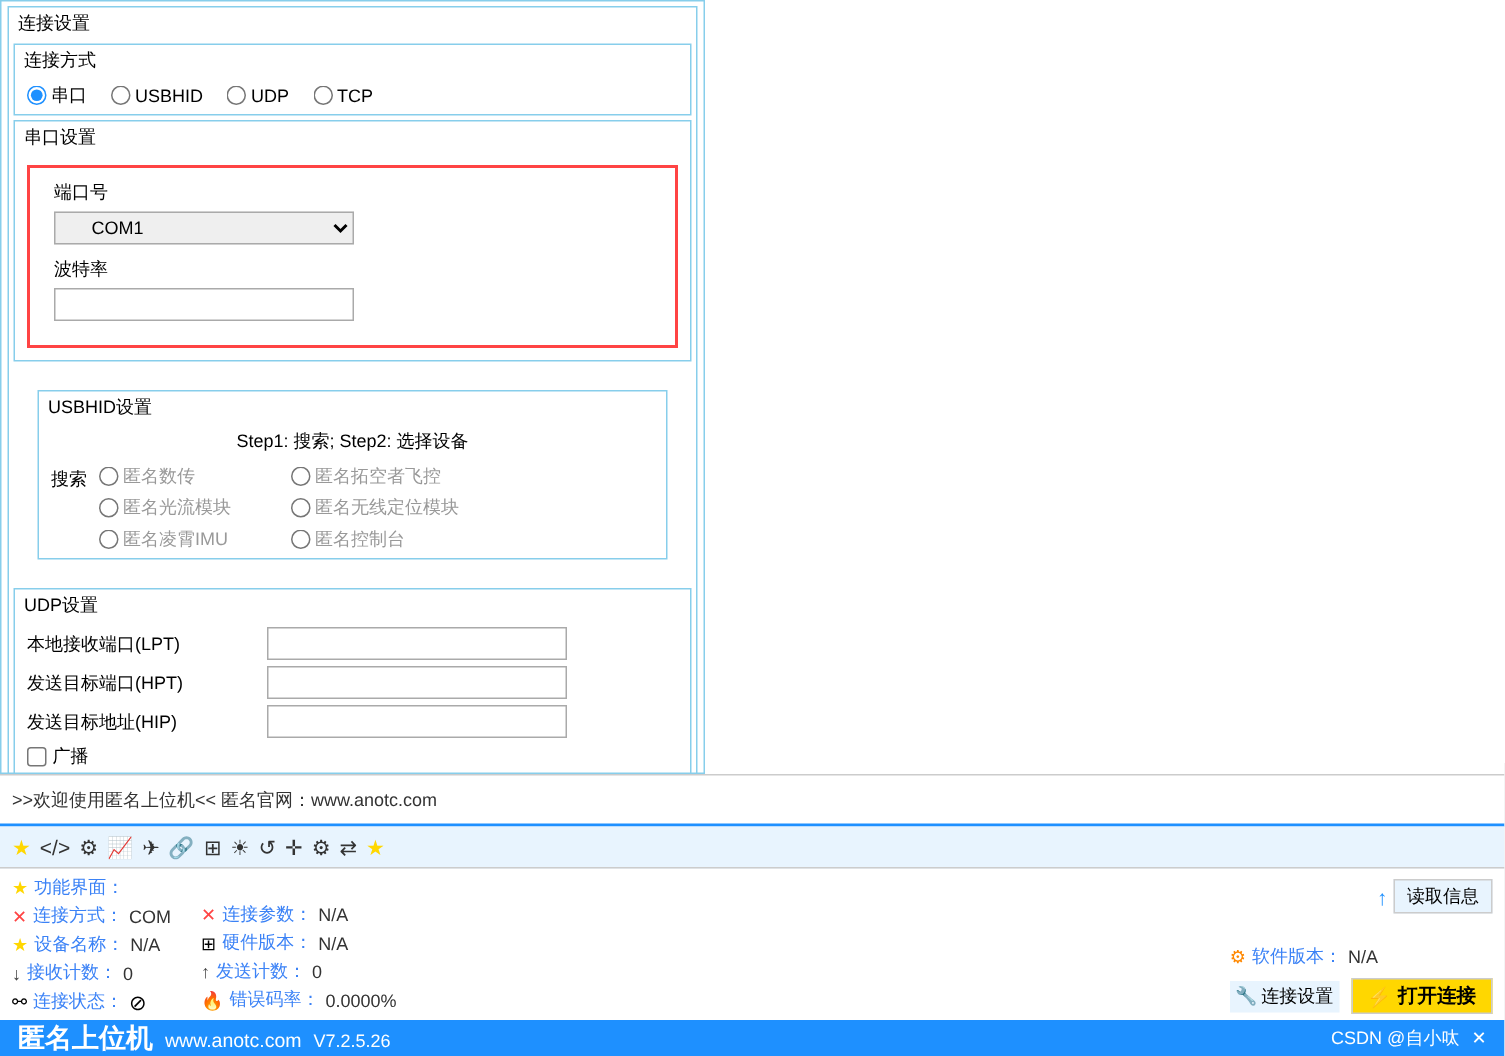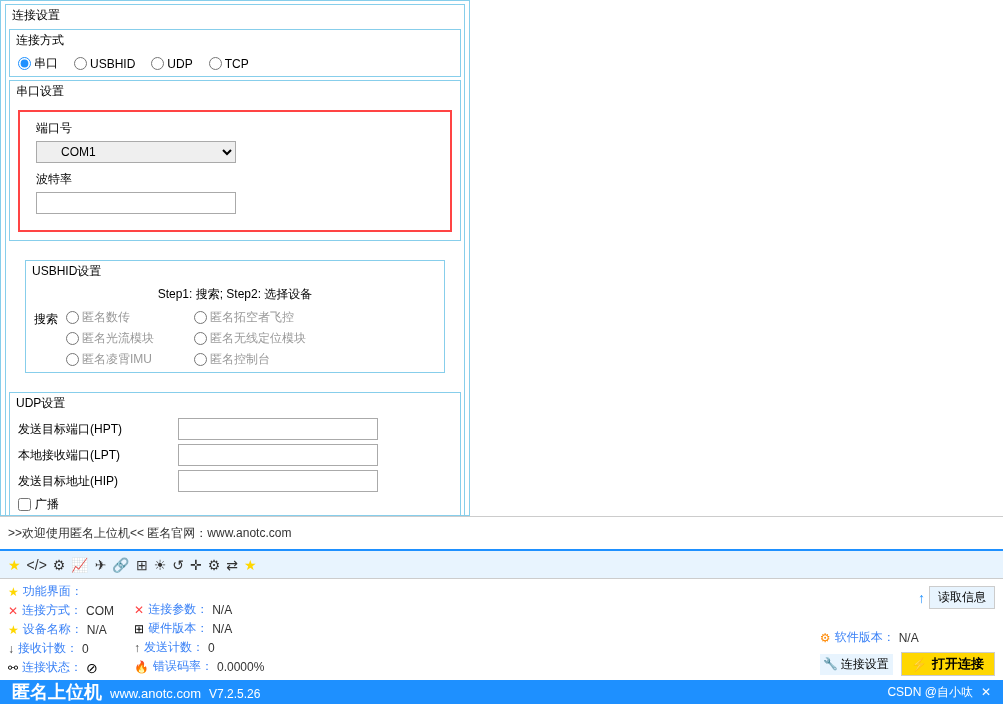--- a/index.html
+++ b/index.html
@@ -373,25 +373,25 @@
               </label>
             </div>
           </div>
         </div>
       </div>
 
       <div class="outer-section" style="margin:3px;">
         <div class="outer-section-title">UDP设置</div>
         <div class="inner-content">
           <div class="udp-row">
-            <div class="udp-row-label">发送目标端口(HPT)</div>
+            <div class="udp-row-label">本地接收端口(LPT)</div>
             <input type="text" class="udp-row-input" style="">
           </div>
           <div class="udp-row">
-            <div class="udp-row-label">本地接收端口(LPT)</div>
+            <div class="udp-row-label">发送目标端口(HPT)</div>
             <input type="text" class="udp-row-input" style="">
           </div>
           <div class="udp-row">
             <div class="udp-row-label">发送目标地址(HIP)</div>
             <input type="text" class="udp-row-input" style="">
           </div>
           <div class="broadcast-row">
             <input type="checkbox" style="">
             <span>广播</span>
           </div>

